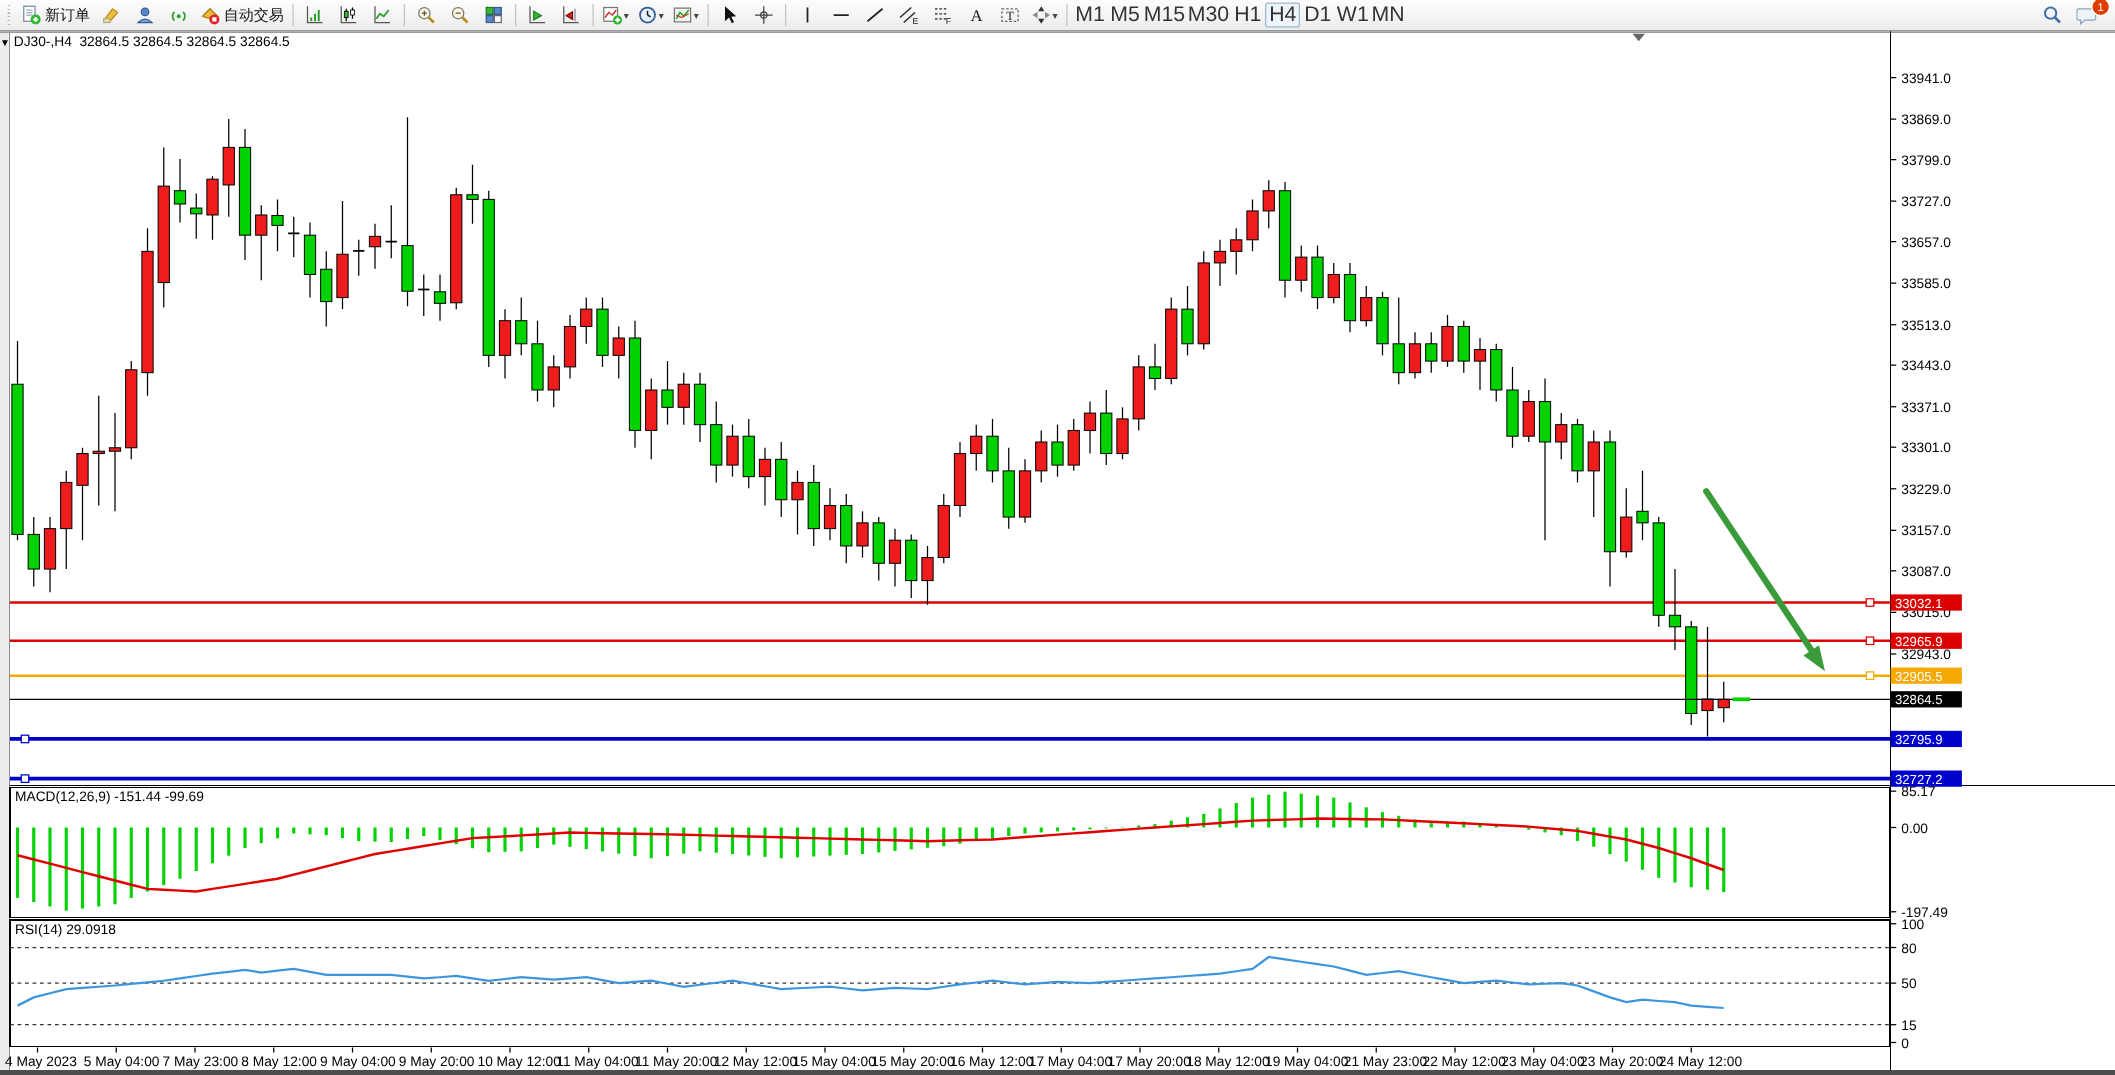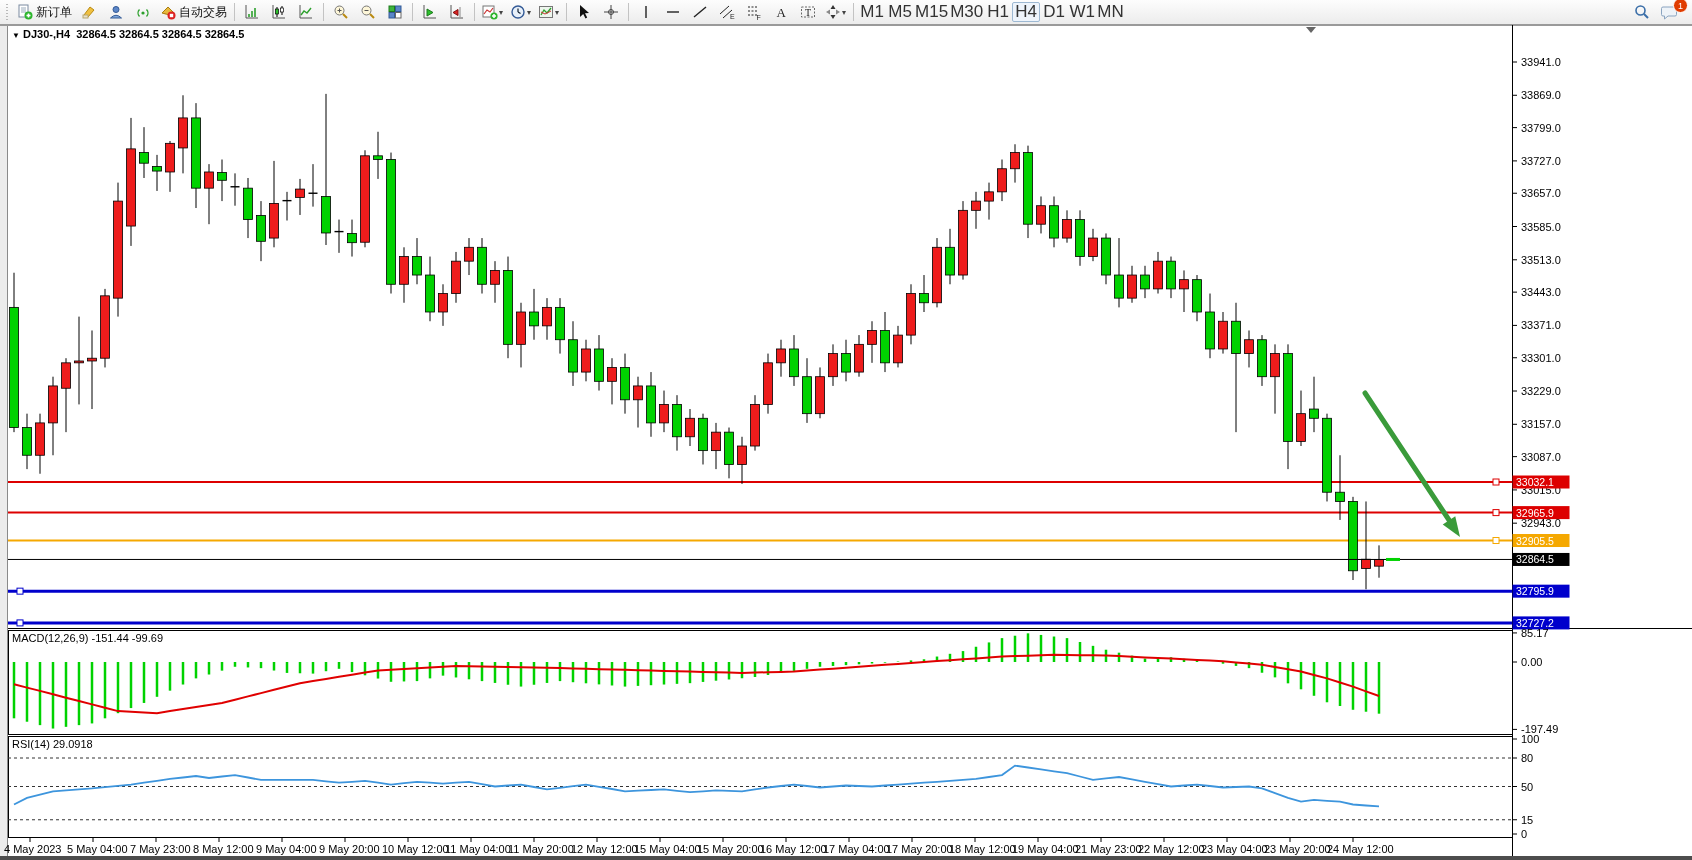--- a/index.html
+++ b/index.html
@@ -19,21 +19,21 @@
     font-size:17px;color:#333;border:1px solid transparent;border-radius:2px;}
   .tf.active{background:#eef4fb;border:1px solid #9db8d2;}
   #tb-spacer{flex:1}
   #chat-wrap{position:relative;margin-right:6px;}
   #chat-badge{position:absolute;top:-4px;right:-7px;background:#e03c00;color:#fff;font-size:9px;
     width:13px;height:13px;border-radius:50%;display:flex;align-items:center;justify-content:center;border:1px solid #fff;}
   
   #chart-wrap{position:relative;width:1692px;height:831px;background:#fff;}
   #cs{position:absolute;left:0;top:0;}
   .overlay-label{position:absolute;font-size:11px;color:#000;white-space:pre;pointer-events:none;}
-  #chart-title{left:12px;top:3px;font-weight:bold;}
+  #chart-title{left:0;top:3px;}
   #macd-label{left:12px;top:607px;}
   #rsi-label{left:12px;top:713px;}
   #bottom-strip{height:5px;background:#4d4d4d;}
 </style>
 </head>
 <body>
 
 <div id="toolbar">
   <span class="grip"></span>
 

